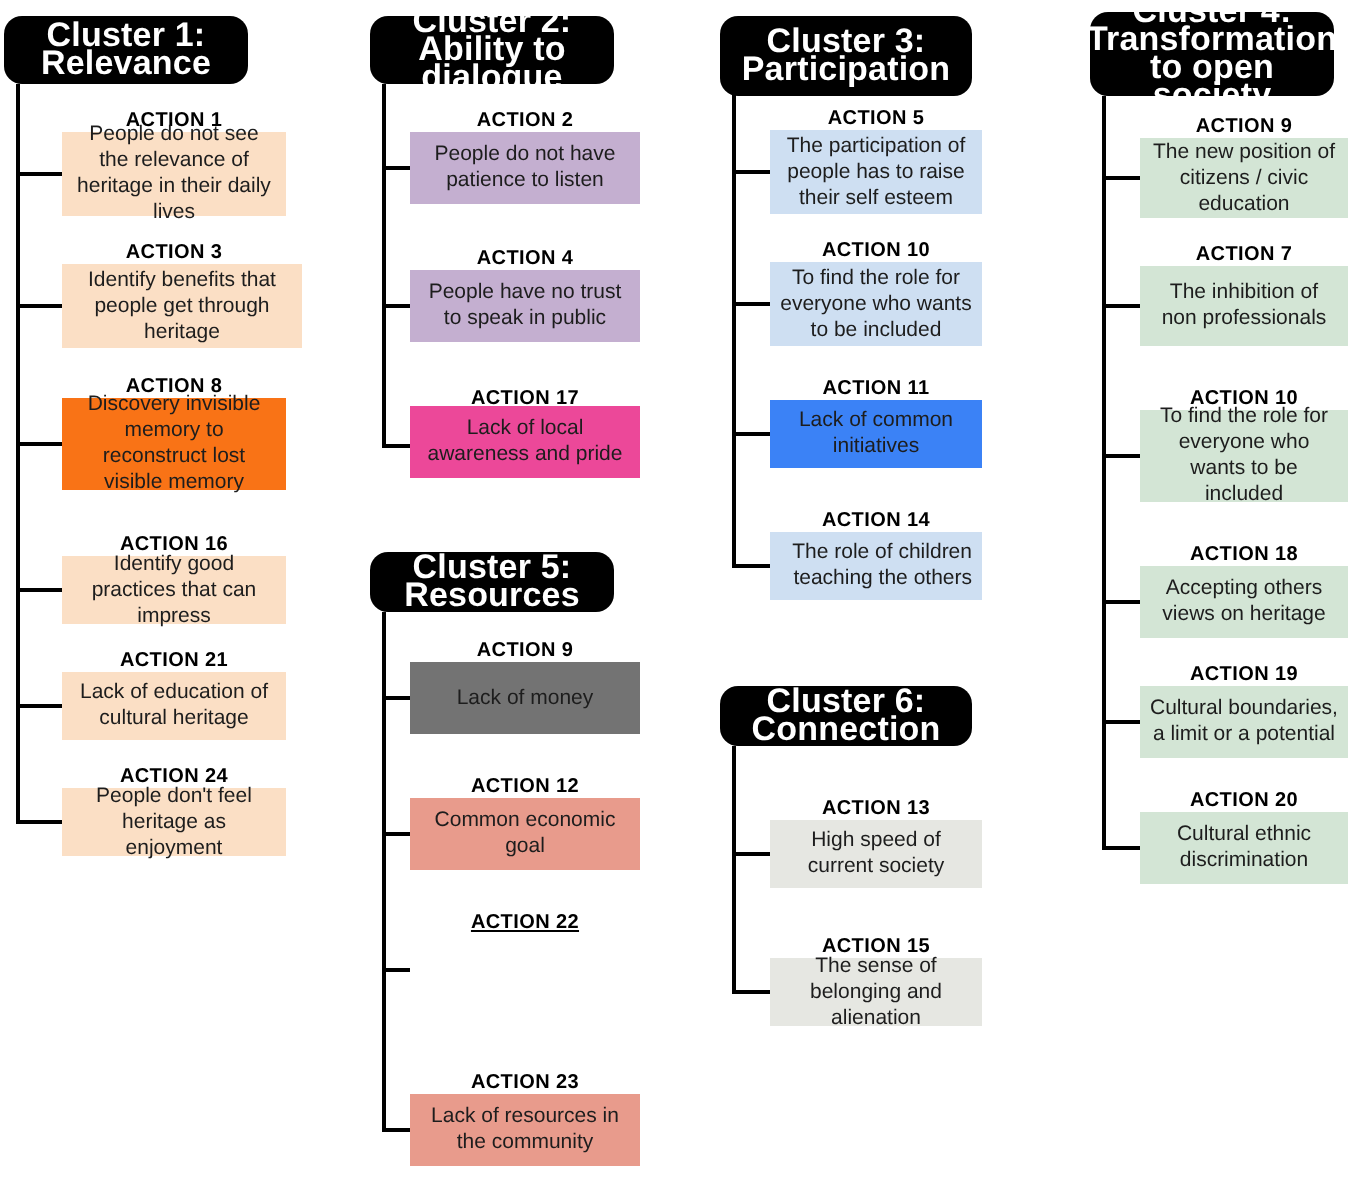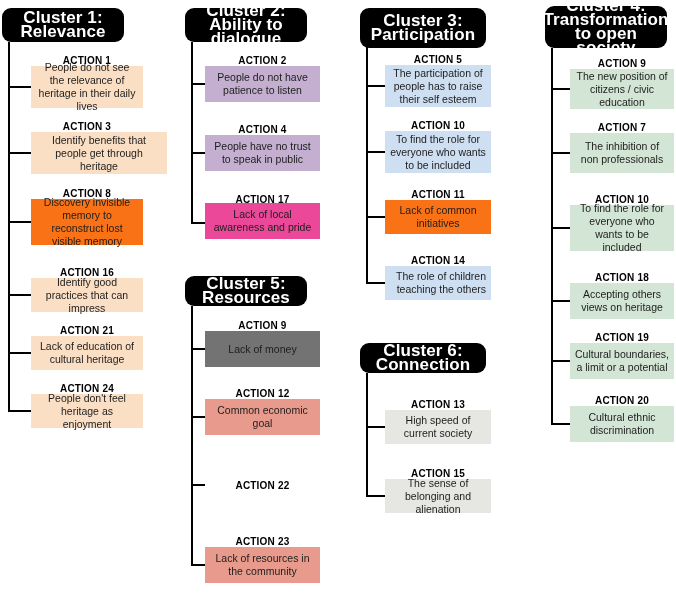--- a/index.html
+++ b/index.html
@@ -87,21 +87,21 @@
         <span>Cluster 1: Relevance</span>
       </div>
       <div class="trunk" style="left: 8px; top: 42px; height: 369px; background: rgb(0, 0, 0);"></div>
       <div class="branch" style="left: 8px; top: 86px; width: 23px; background: rgb(0, 0, 0);"></div>
       <div class="action-label" style="position: absolute; left: 31px; top: 55px; width: 112px;">ACTION 1</div>
       <div class="action-box" style="position: absolute; left: 31px; top: 66px; width: 112px; height: 42px; background: rgb(251, 223, 197);">
         <span>People do not see the relevance of heritage in their daily lives</span>
       </div>
       <div class="branch" style="left: 8px; top: 152px; width: 23px; background: rgb(0, 0, 0);"></div>
       <div class="action-label" style="position: absolute; left: 31px; top: 121px; width: 112px;">ACTION 3</div>
-      <div class="action-box" style="position: absolute; left: 31px; top: 132px; width: 136px; height: 42px; background: rgb(251, 223, 197);">
+      <div class="action-box" style="position: absolute; left: 31px; top: 132px; width: 120px; height: 42px; background: rgb(251, 223, 197);">
         <span>Identify benefits that people get through heritage</span>
       </div>
       <div class="branch" style="left: 8px; top: 221px; width: 23px; background: rgb(0, 0, 0);"></div>
       <div class="action-label" style="position: absolute; left: 31px; top: 188px; width: 112px;">ACTION 8</div>
       <div class="action-box" style="position: absolute; left: 31px; top: 199px; width: 112px; height: 46px; background: #f97316;">
         <span>Discovery invisible memory to reconstruct lost visible memory</span>
       </div>
       <div class="branch" style="left: 8px; top: 294px; width: 23px; background: rgb(0, 0, 0);"></div>
       <div class="action-label" style="position: absolute; left: 31px; top: 267px; width: 112px;">ACTION 16</div>
       <div class="action-box" style="position: absolute; left: 31px; top: 278px; width: 112px; height: 34px; background: rgb(251, 223, 197);">
@@ -149,21 +149,21 @@
       <div class="action-box" style="position: absolute; left: 385px; top: 65px; width: 106px; height: 42px; background: rgb(206, 223, 242);">
         <span>The participation of people has to raise their self esteem</span>
       </div>
       <div class="branch" style="left: 366px; top: 151px; width: 19px; background: rgb(0, 0, 0);"></div>
       <div class="action-label" style="position: absolute; left: 385px; top: 120px; width: 106px;">ACTION 10</div>
       <div class="action-box" style="position: absolute; left: 385px; top: 131px; width: 106px; height: 42px; background: rgb(206, 223, 242);">
         <span>To find the role for everyone who wants to be included</span>
       </div>
       <div class="branch" style="left: 366px; top: 216px; width: 19px; background: rgb(0, 0, 0);"></div>
       <div class="action-label" style="position: absolute; left: 385px; top: 189px; width: 106px;">ACTION 11</div>
-      <div class="action-box" style="position: absolute; left: 385px; top: 200px; width: 106px; height: 34px; background: #f97316;">
+      <div class="action-box" style="position: absolute; left: 385px; top: 200px; width: 106px; height: 34px; background: #3b82f6;">
         <span>Lack of common initiatives</span>
       </div>
       <div class="branch" style="left: 366px; top: 282px; width: 19px; background: rgb(0, 0, 0);"></div>
       <div class="action-label" style="position: absolute; left: 385px; top: 255px; width: 106px;">ACTION 14</div>
       <div class="action-box" style="position: absolute; left: 385px; top: 266px; width: 106px; height: 34px; background: rgb(206, 223, 242); text-align: right;">
         <span>The role of children teaching the others</span>
       </div>
     </div>
     <div class="cluster" style="left: 0px; top: 0px; width: 676px; height: 599px;">
       <div class="cluster-header" style="left: 545px; top: 6px; width: 122px; height: 42px; background: rgb(0, 0, 0); color: rgb(255, 255, 255);">
@@ -210,21 +210,21 @@
       <div class="action-label" style="position: absolute; left: 205px; top: 320px; width: 115px;">ACTION 9</div>
       <div class="action-box" style="position: absolute; left: 205px; top: 331px; width: 115px; height: 36px; background: #737373;">
         <span>Lack of money</span>
       </div>
       <div class="branch" style="left: 191px; top: 416px; width: 14px; background: rgb(0, 0, 0);"></div>
       <div class="action-label" style="position: absolute; left: 205px; top: 388px; width: 115px;">ACTION 12</div>
       <div class="action-box" style="position: absolute; left: 205px; top: 399px; width: 115px; height: 36px; background: rgb(232, 155, 140);">
         <span>Common economic goal</span>
       </div>
       <div class="branch" style="left: 191px; top: 484px; width: 14px; background: rgb(0, 0, 0);"></div>
-      <div class="action-label" style="position: absolute; left: 205px; top: 480px; width: 115px;">ACTION 22</div>
+      <div class="action-label" style="position: absolute; left: 205px; top: 456px; width: 115px; text-decoration: underline;">ACTION 22</div>
       <div class="branch" style="left: 191px; top: 564px; width: 14px; background: rgb(0, 0, 0);"></div>
       <div class="action-label" style="position: absolute; left: 205px; top: 536px; width: 115px;">ACTION 23</div>
       <div class="action-box" style="position: absolute; left: 205px; top: 547px; width: 115px; height: 36px; background: rgb(232, 155, 140);">
         <span>Lack of resources in the community</span>
       </div>
     </div>
     <div class="cluster" style="left: 0px; top: 0px; width: 676px; height: 599px;">
       <div class="cluster-header" style="left: 360px; top: 343px; width: 126px; height: 30px; background: rgb(0, 0, 0); color: rgb(255, 255, 255);">
         <span>Cluster 6: Connection</span>
       </div>

